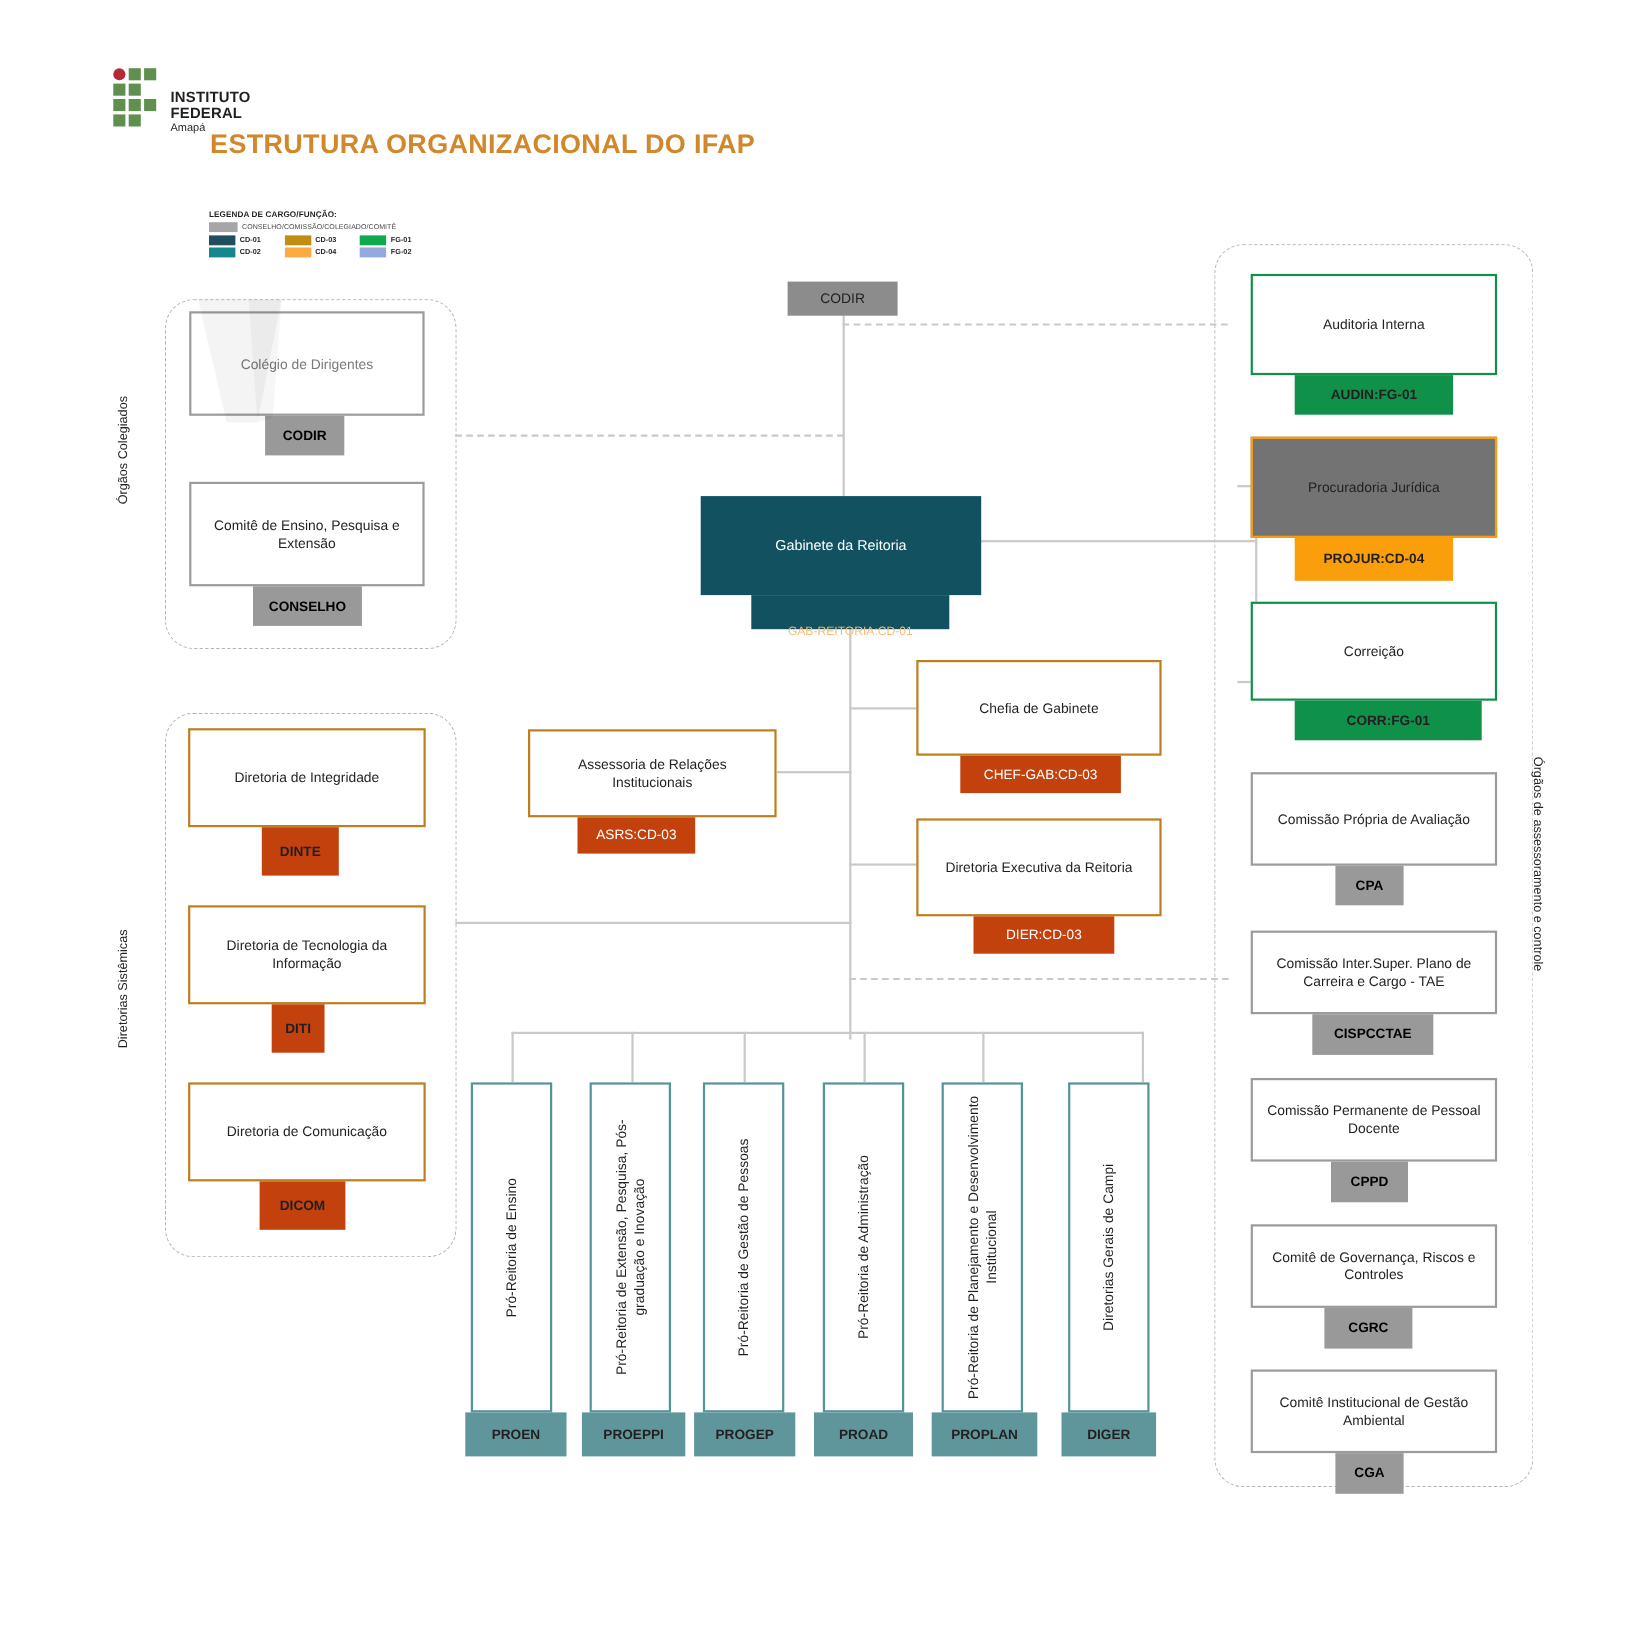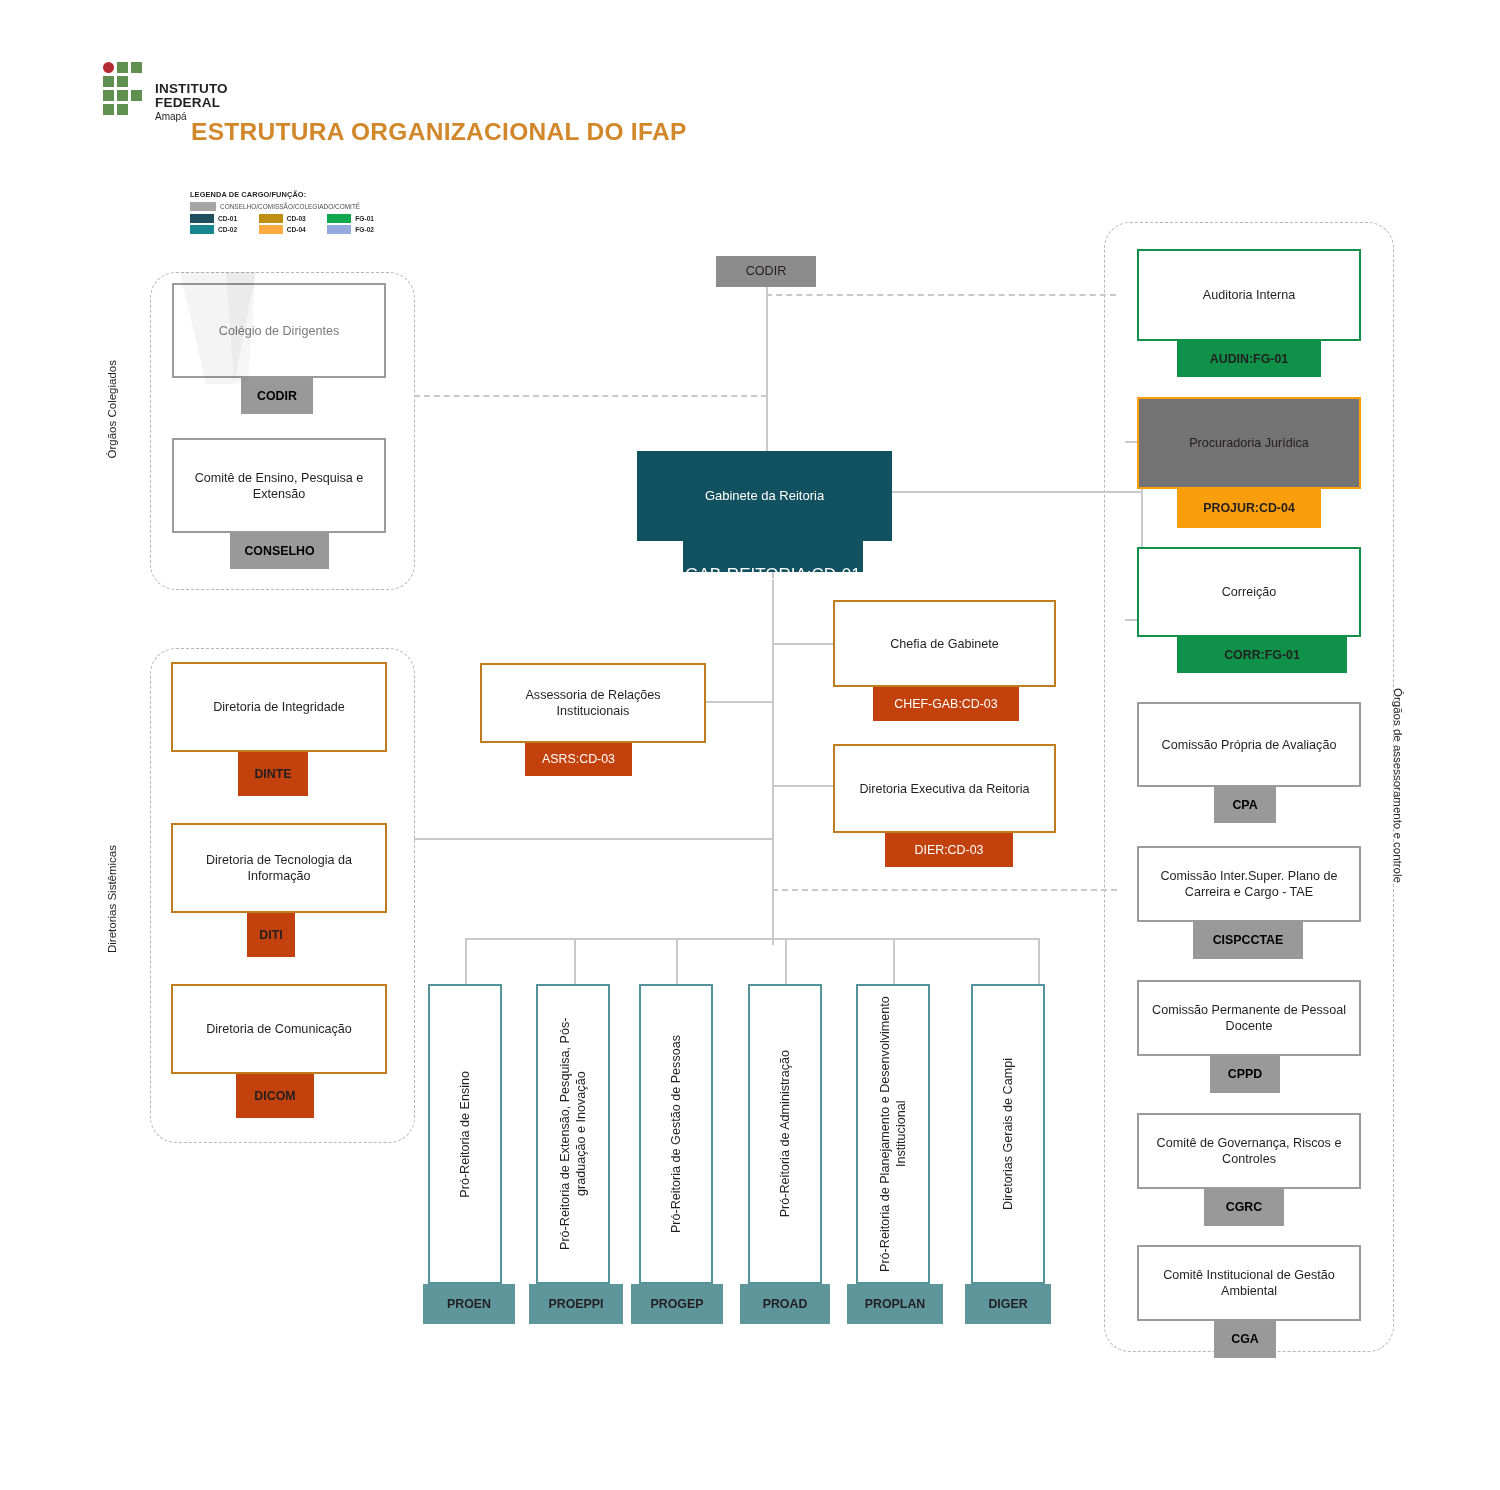--- a/index.html
+++ b/index.html
@@ -53,21 +53,21 @@
   
   .v-council{background:#d0d0d0;border:1.6px solid #999999;}
   .b-council{background:#8c8c8c;}
   .b-council .blabel{color:#231f20;font-weight:normal;font-size:12.6px;}
   .v-commission{background:#ffffff;border:2.2px solid #9b9b9b;}
   .b-commission{background:#999999;}
   .b-commission .blabel{color:#000000;}
   .v-cd01{background:#125260;border:none;}
   .v-cd01 .label{color:#ffffff;font-size:13px;}
   .b-cd01{background:#125260;}
-  .b-cd01 .blabel{color:#ffffff;font-weight:normal;font-size:17px;margin-top:36px;}
+  .b-cd01 .blabel{color:#fdba74;font-weight:normal;font-size:11px;margin-top:36px;}
   .v-cd03{background:#ffffff;border:2.4px solid #c07d1e;}
   .b-cd03{background:#c2410c;}
   .b-cd03 .blabel{color:#ffffff;font-weight:normal;}
   .b-cd03.bold .blabel{color:#231f20;font-weight:bold;}
   .v-cd04{background:#737373;border:2.4px solid #fa9e0c;}
   .b-cd04{background:#fa9e0c;}
   .b-cd04 .blabel{color:#231f20;}
   .v-fg01{background:#ffffff;border:2.6px solid #10914a;}
   .b-fg01{background:#10914a;}
   .b-fg01 .blabel{color:#231f20;}

